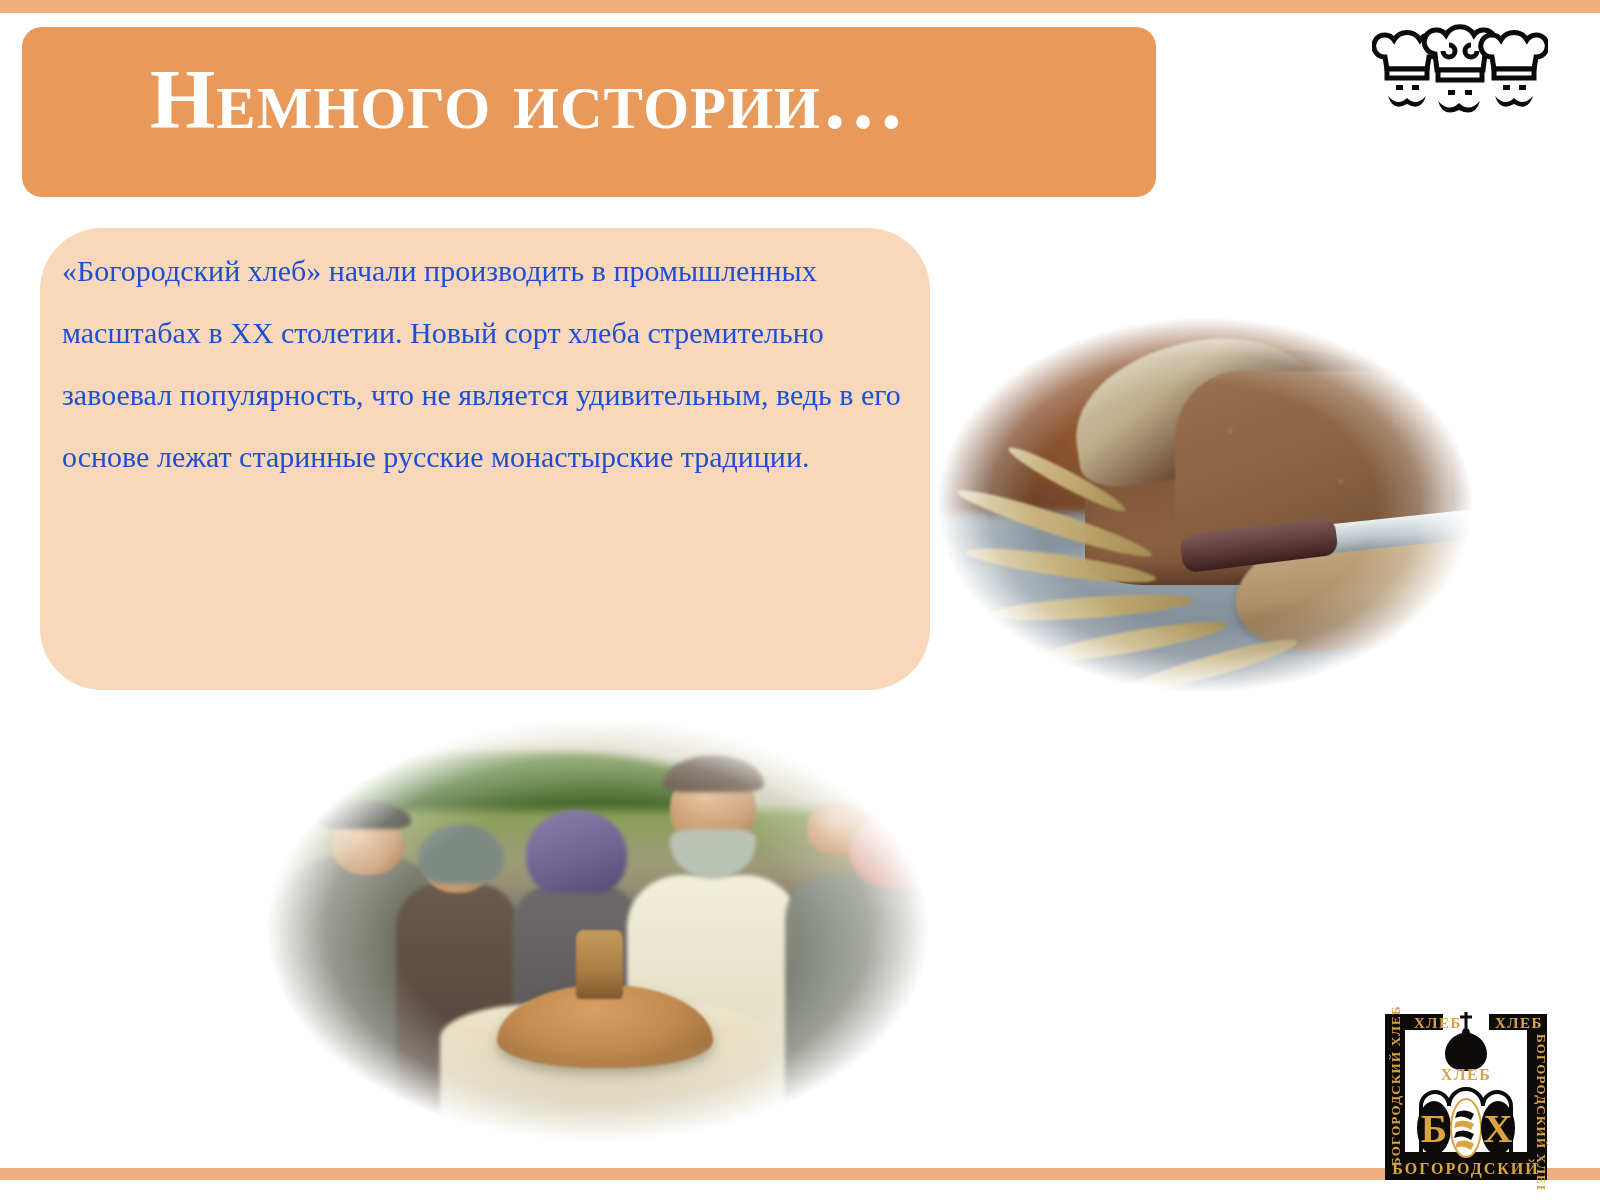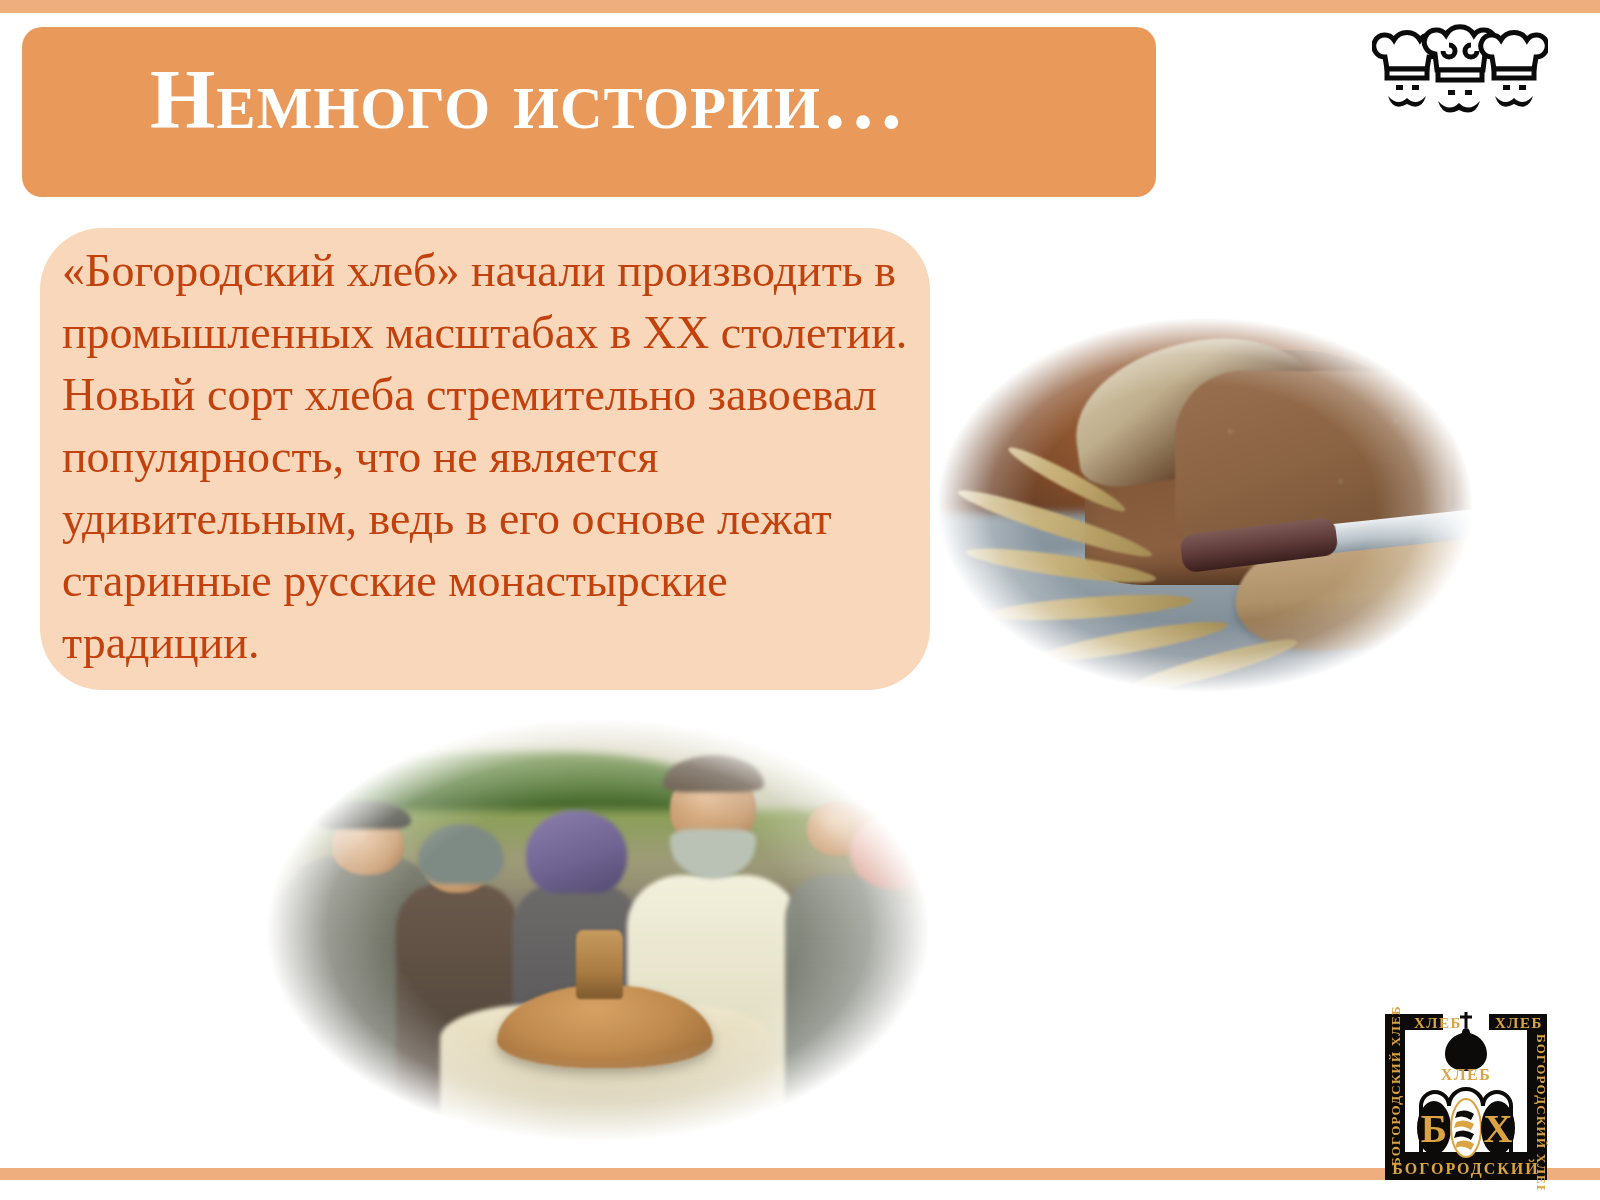--- a/index.html
+++ b/index.html
@@ -71,23 +71,23 @@
     width: 890px;
     height: 462px;
     background: #f8d7ba;
     border-radius: 62px;
   }
   #body-text {
     position: absolute;
     left: 62px;
     top: 240px;
     width: 846px;
-    color: #c2410c;
+    color: #1d4ed8;
     font-family: "Liberation Serif", "DejaVu Serif", serif;
-    font-size: 46px;
+    font-size: 30px;
     line-height: 62px;
     letter-spacing: 0px;
   }
 
   
   #bread-photo {
     position: absolute;
     left: 905px;
     top: 295px;
     width: 600px;

